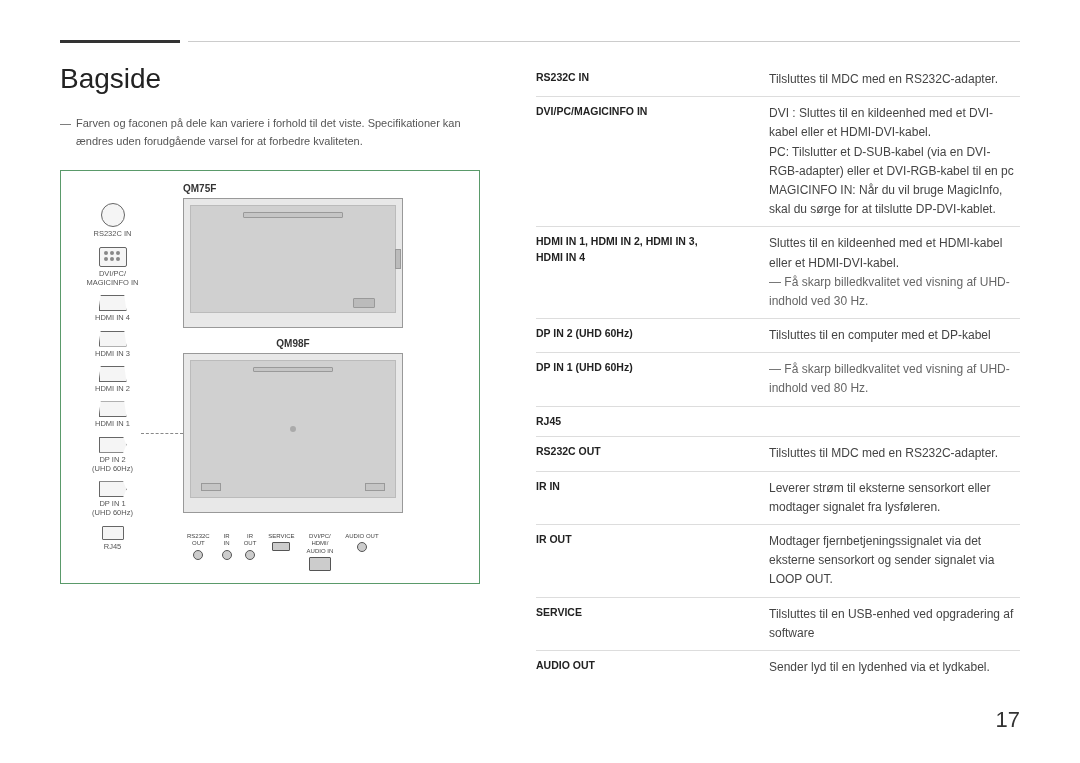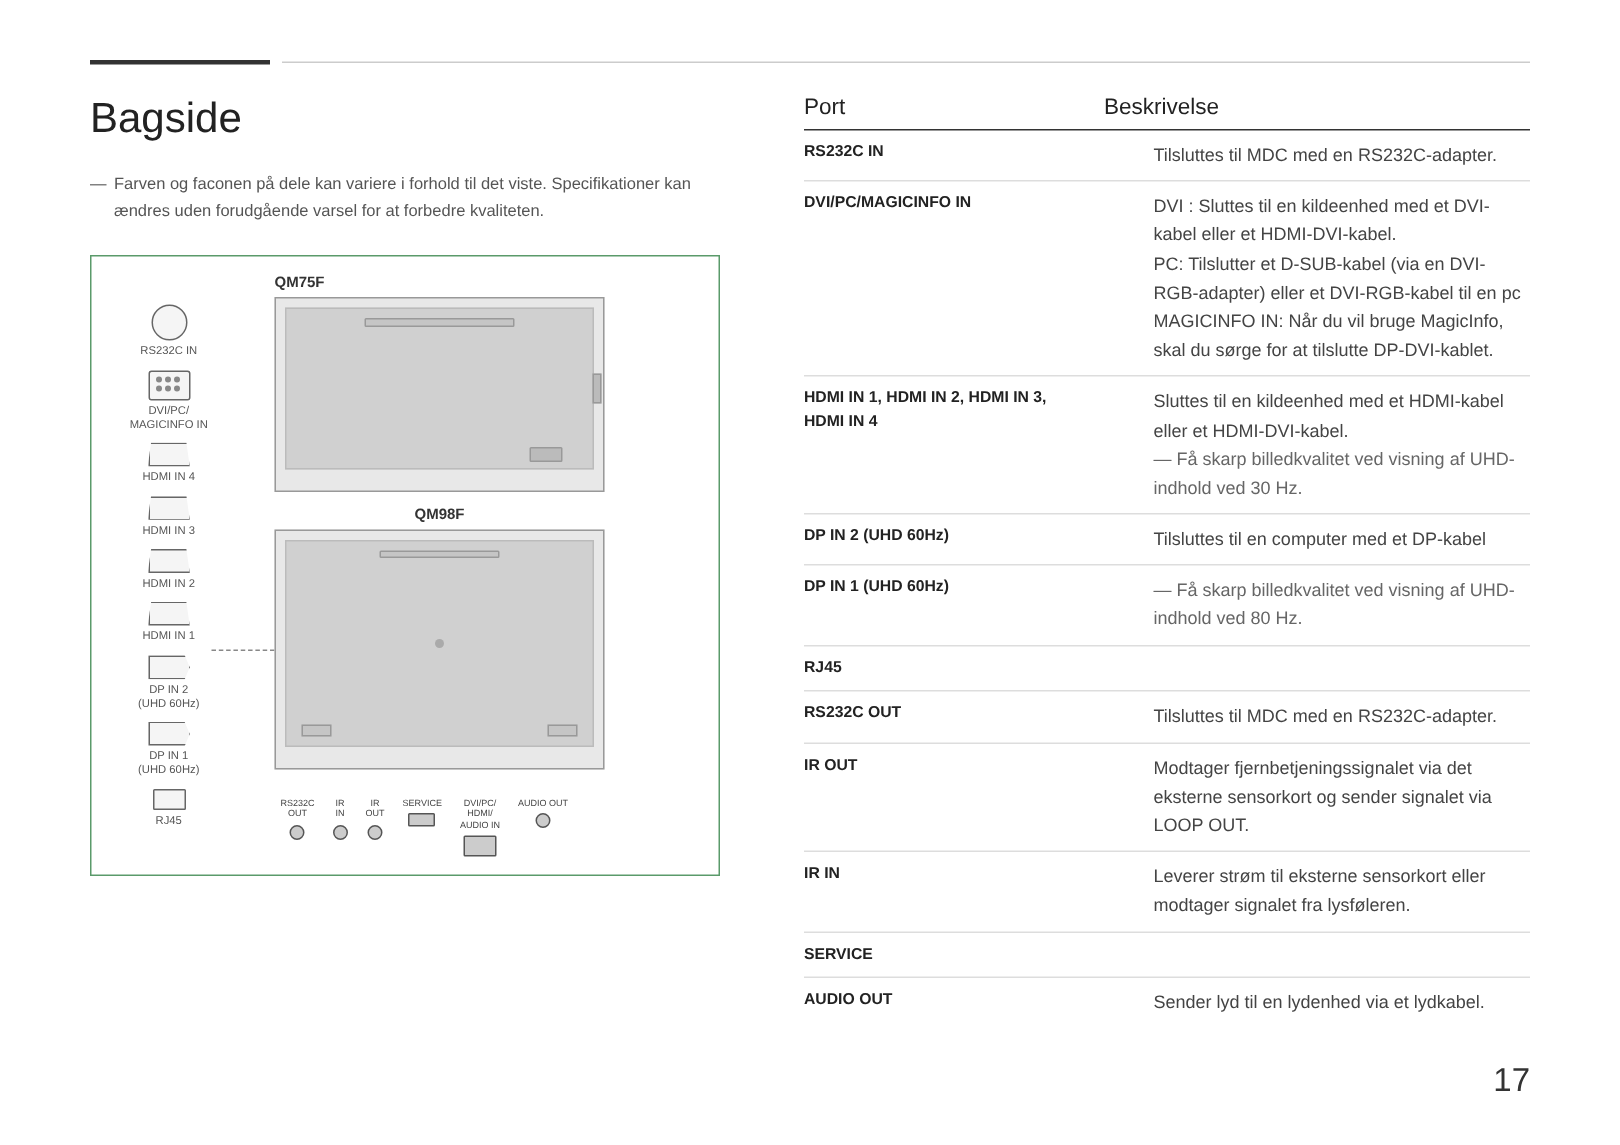--- a/index.html
+++ b/index.html
@@ -362,24 +362,20 @@
                 <div style="width:10px;height:10px;border-radius:50%;border:1px solid #555;background:#ccc;"></div>
               </div>
             </div>
           </div>
         </div>
       </div>
     </div>
 
     <div class="right-section">
 
-      <div class="table-header">
-        <div class="table-header-cell">Port</div>
-        <div class="table-header-cell">Beskrivelse</div>
-      </div>
 
       <div id="table-body">
           <div class="table-row">
             <div class="port-name">RS232C IN</div>
             <div class="port-desc">
               <span style="display: block;">Tilsluttes til MDC med en RS232C-adapter.</span>
             </div>
           </div>
           <div class="table-row">
             <div class="port-name">DVI/PC/MAGICINFO IN</div>
@@ -411,33 +407,36 @@
           <div class="table-row">
             <div class="port-name">RJ45</div>
           </div>
           <div class="table-row">
             <div class="port-name">RS232C OUT</div>
             <div class="port-desc">
               <span style="display: block;">Tilsluttes til MDC med en RS232C-adapter.</span>
             </div>
           </div>
           <div class="table-row">
+            <div class="port-name">IR IN</div>
+            <div class="port-desc">
+              <span style="display: block;">Leverer strøm til eksterne sensorkort eller modtager signalet fra lysføleren.</span>
+            </div>
+          </div>
+          <div class="table-row">
             <div class="port-name">IR OUT</div>
             <div class="port-desc">
               <span style="display: block;">Modtager fjernbetjeningssignalet via det eksterne sensorkort og sender signalet via LOOP OUT.</span>
             </div>
           </div>
           <div class="table-row">
-            <div class="port-name">IR IN</div>
-            <div class="port-desc">
-              <span style="display: block;">Leverer strøm til eksterne sensorkort eller modtager signalet fra lysføleren.</span>
-            </div>
-          </div>
-          <div class="table-row">
             <div class="port-name">SERVICE</div>
+            <div class="port-desc">
+              <span style="display: block;">Tilsluttes til en USB-enhed ved opgradering af software</span>
+            </div>
           </div>
           <div class="table-row">
             <div class="port-name">AUDIO OUT</div>
             <div class="port-desc">
               <span style="display: block;">Sender lyd til en lydenhed via et lydkabel.</span>
             </div>
           </div>
         </div>
     </div>
   </div>

